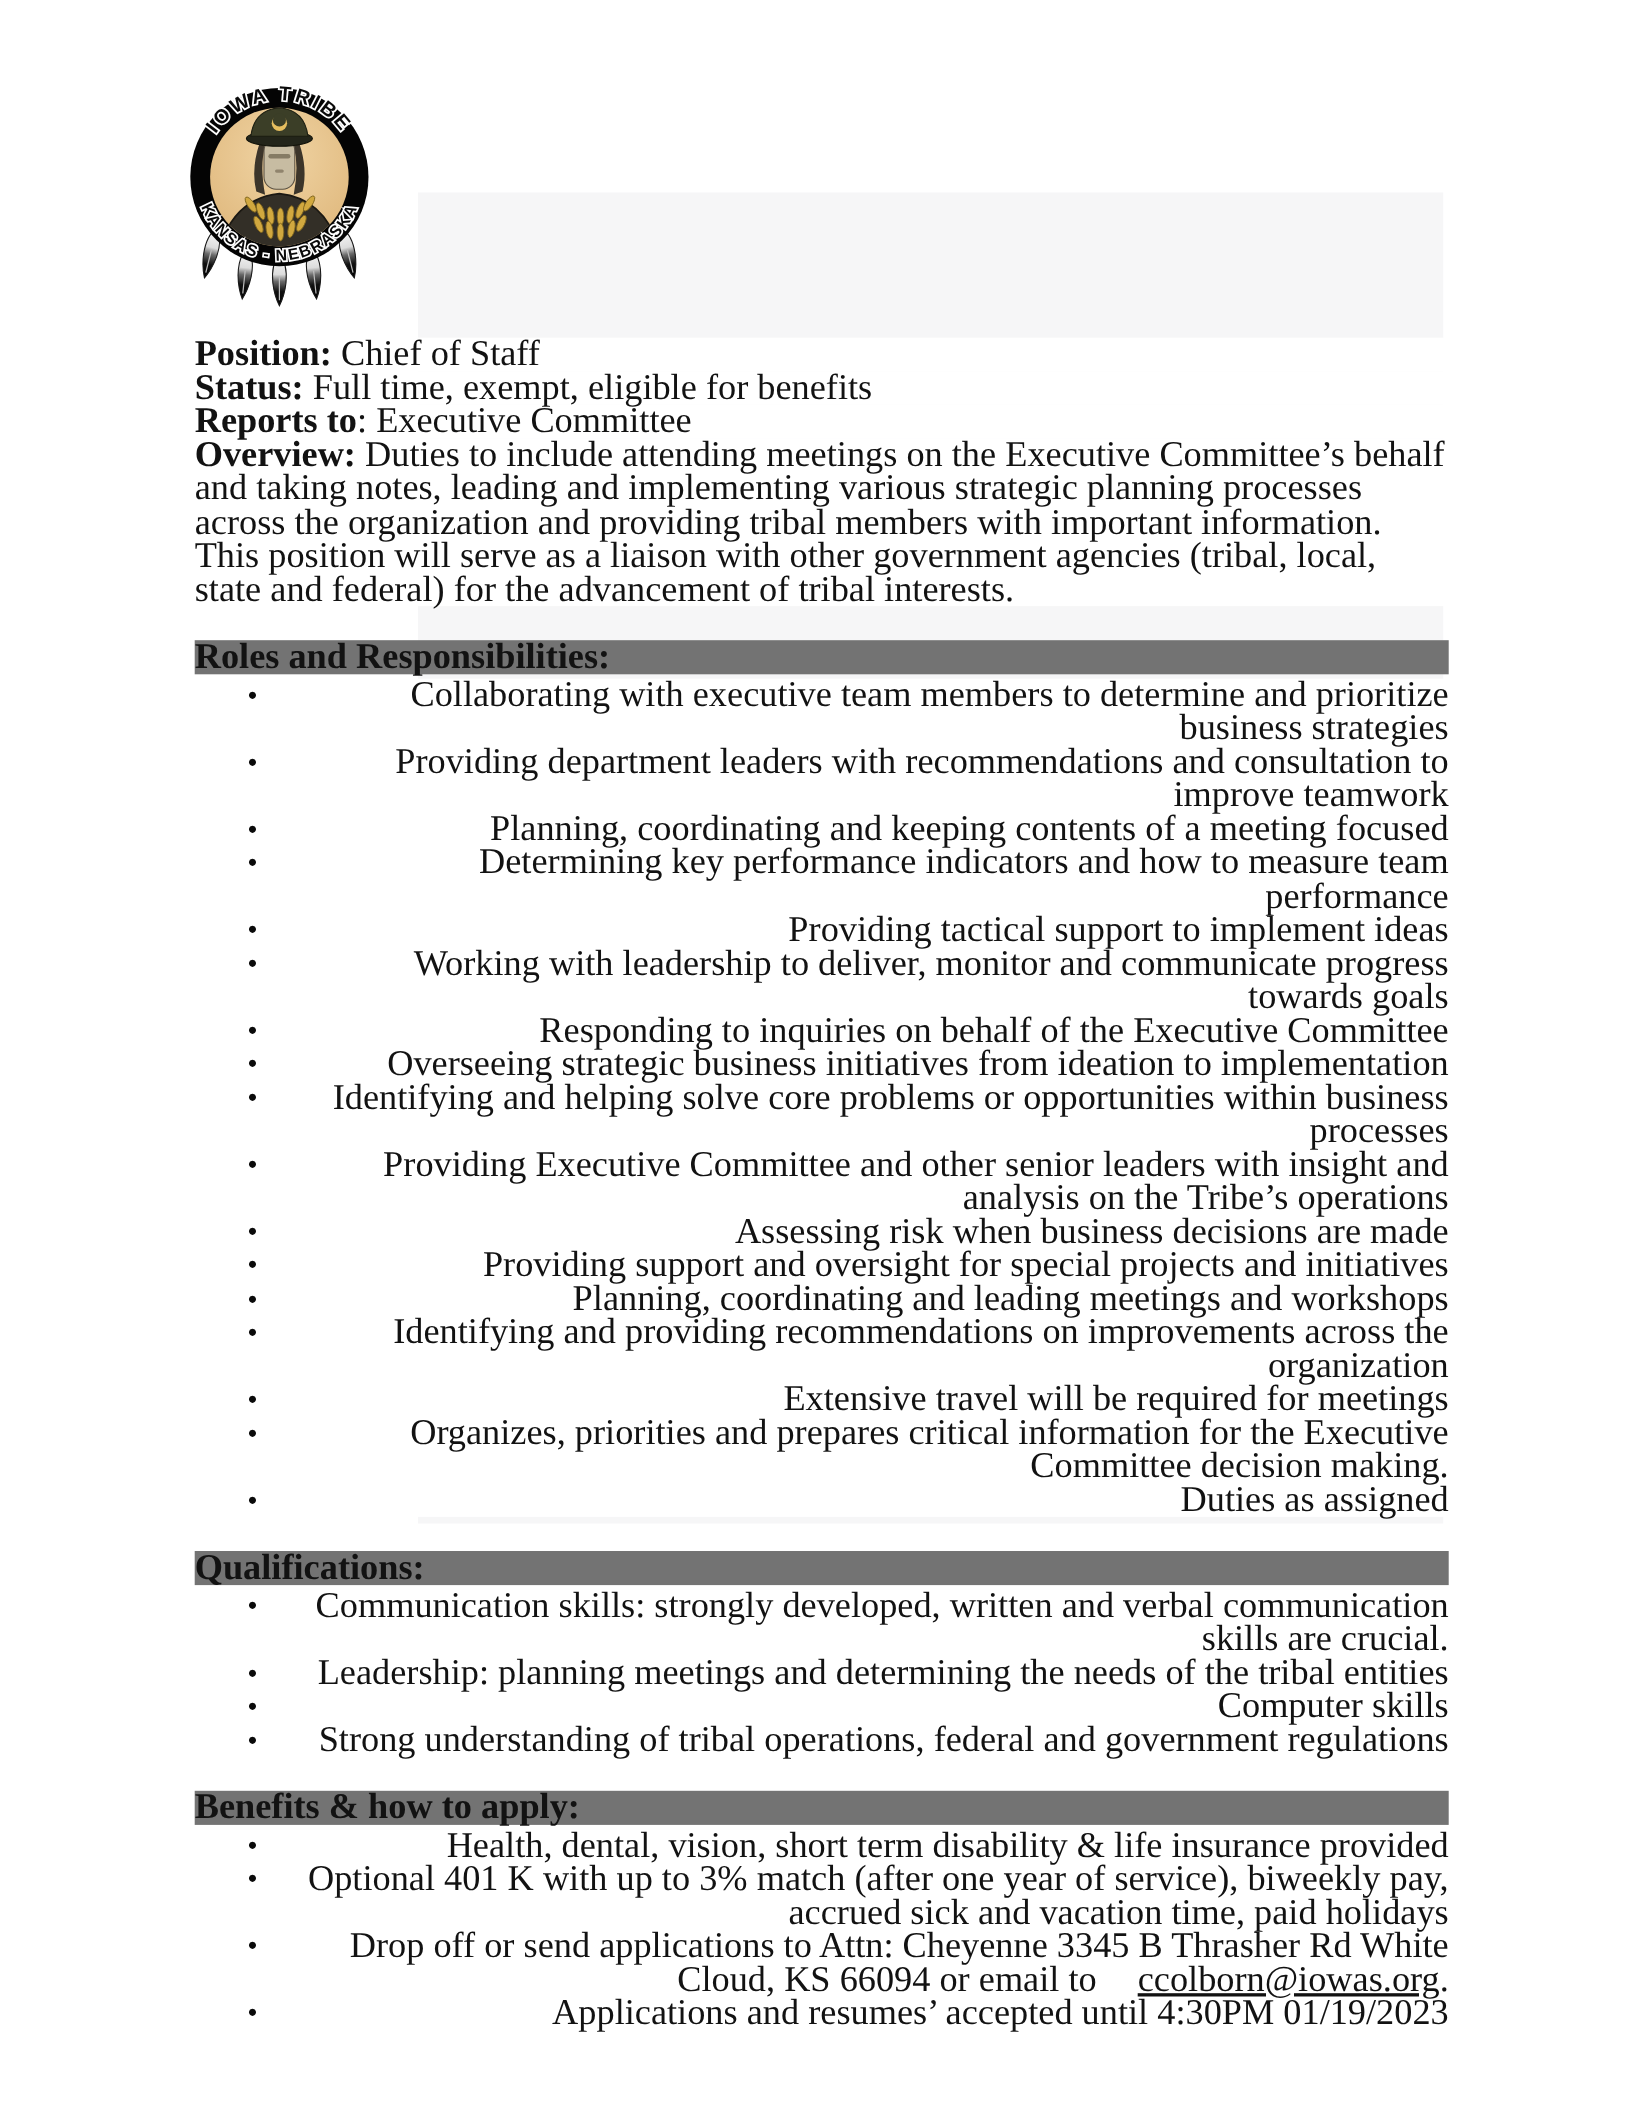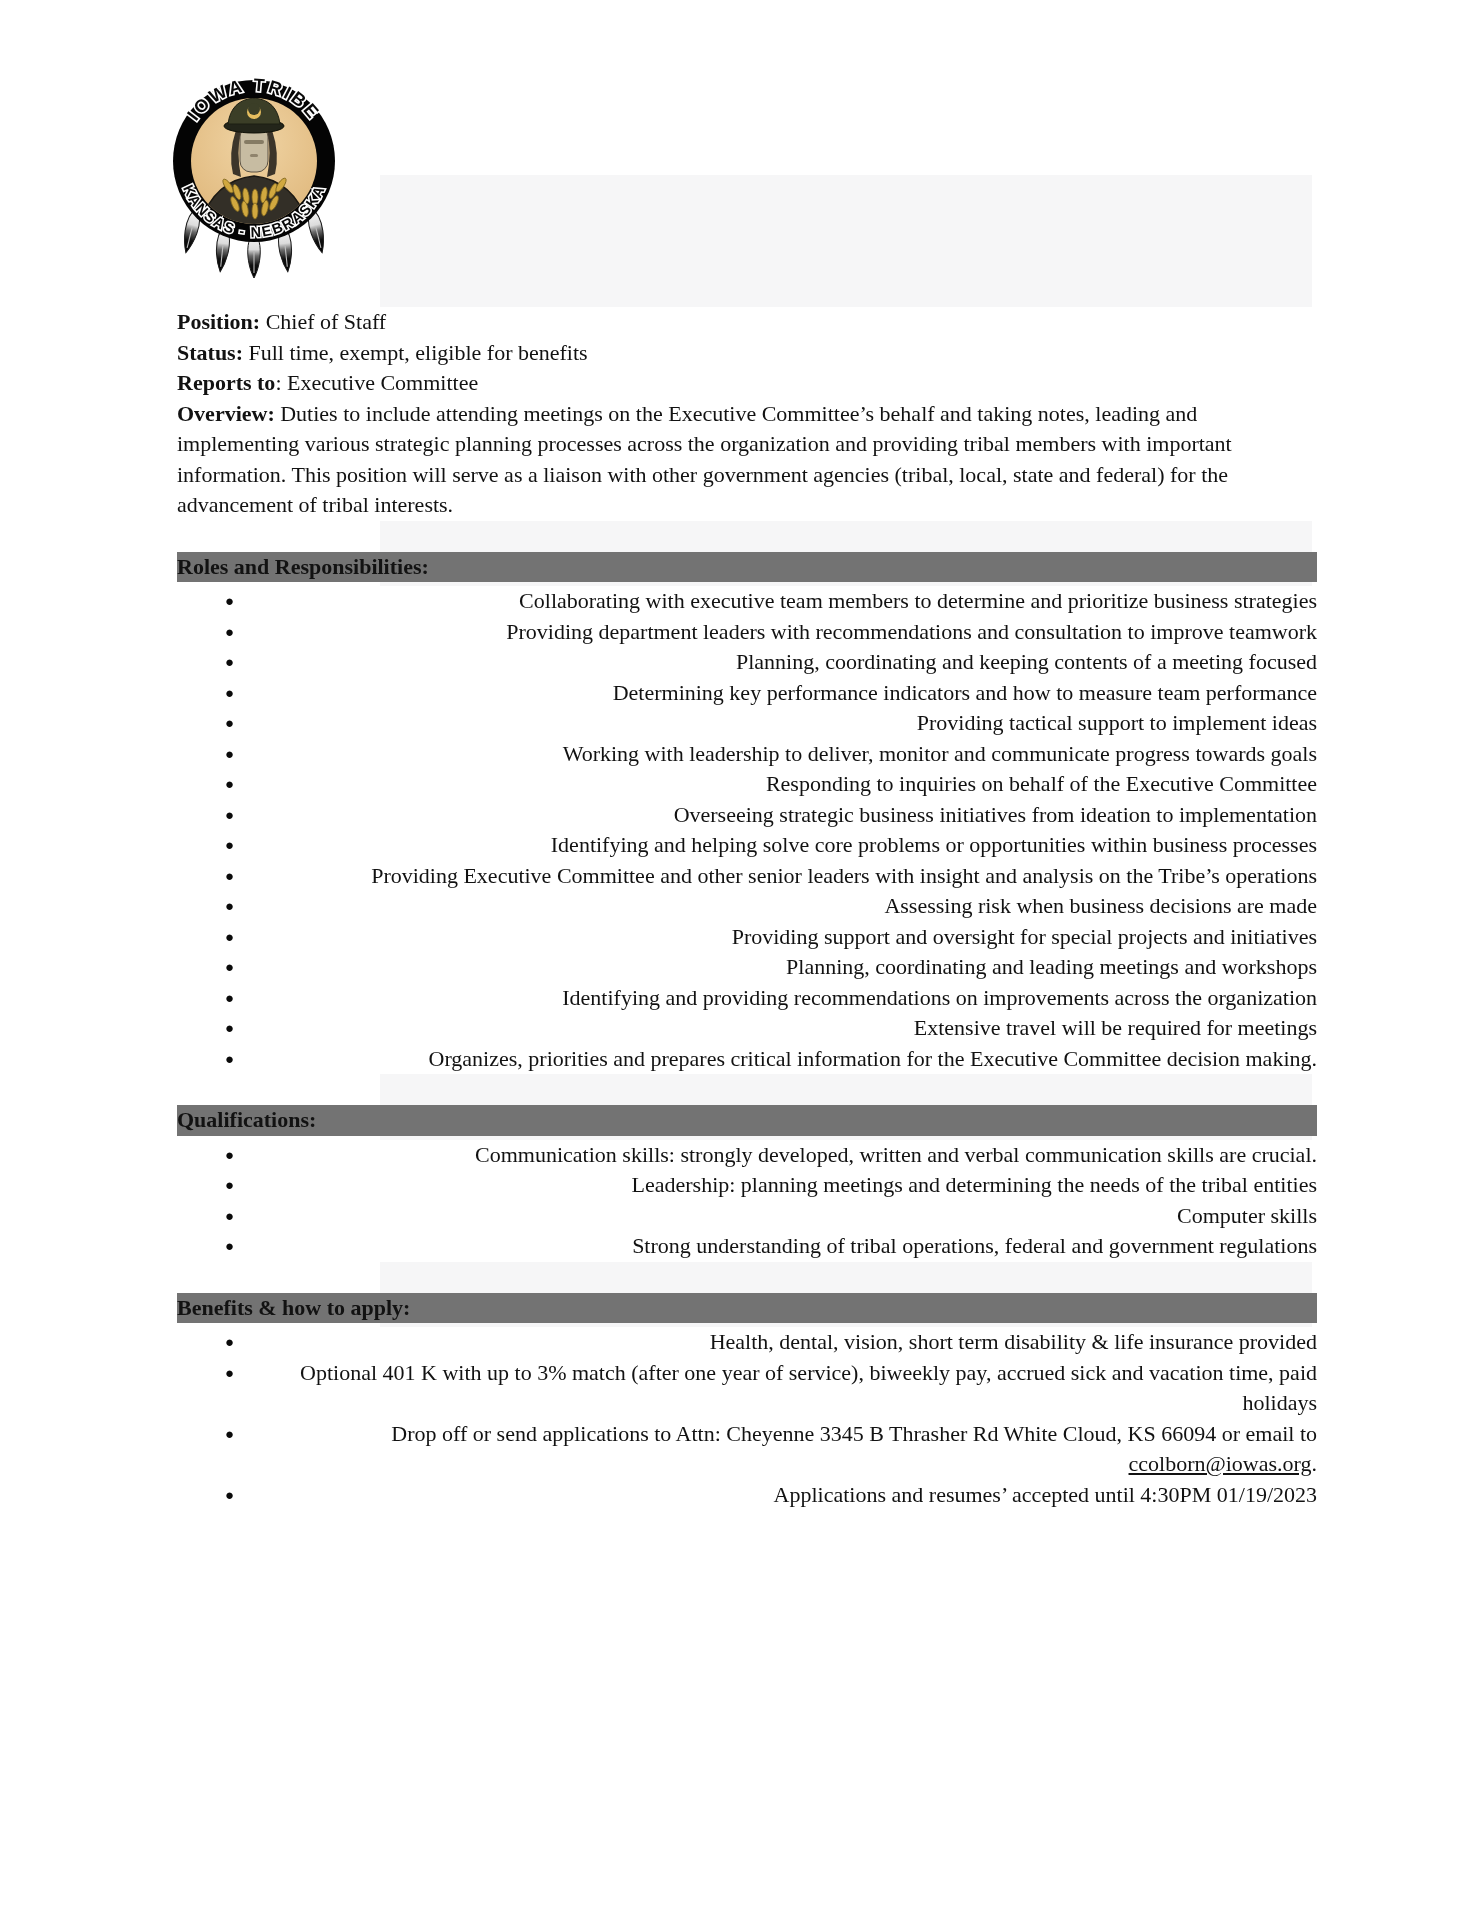--- a/index.html
+++ b/index.html
@@ -12,21 +12,21 @@
     color:#121212;
   }
   
   .shade{
     position:absolute;left:380px;top:175px;width:932px;height:1210px;
     background:#f6f6f7;
   }
   .logo{position:absolute;left:160px;top:70px;width:190px;height:235px;}
   .content{
     position:absolute;left:177px;top:307px;width:1140px;
-    font-size:22px;line-height:30.5px;
+    font-size:33px;line-height:30.5px;
   }
   .field-line{margin:0;background:#fff;}
   .field-label{font-weight:bold;}
   .section-heading{
     font-weight:bold;margin:31px 0 0 0;background:#737373;
   }
   ul.bullets{
     list-style:none;margin:4px 0 0 0;padding:0;background:#fff;text-align:right;
   }
   ul.bullets li{position:relative;padding-left:89px;}
@@ -136,20 +136,21 @@
             <li>Responding to inquiries on behalf of the Executive Committee</li>
             <li>Overseeing strategic business initiatives from ideation to implementation</li>
             <li>Identifying and helping solve core problems or opportunities within business processes</li>
             <li>Providing Executive Committee and other senior leaders with insight and analysis on the Tribe’s operations</li>
             <li>Assessing risk when business decisions are made</li>
             <li>Providing support and oversight for special projects and initiatives</li>
             <li>Planning, coordinating and leading meetings and workshops</li>
             <li>Identifying and providing recommendations on improvements across the organization</li>
             <li>Extensive travel will be required for meetings</li>
             <li>Organizes, priorities and prepares critical information for the Executive Committee decision making.</li>
+            <li>Duties as assigned</li>
           </ul>
         </section>
         <section>
           <p class="section-heading">Qualifications:</p>
           <ul class="bullets">
             <li>Communication skills: strongly developed, written and verbal communication skills are crucial.</li>
             <li>Leadership: planning meetings and determining the needs of the tribal entities</li>
             <li>Computer skills</li>
             <li>Strong understanding of tribal operations, federal and government regulations</li>
           </ul>

